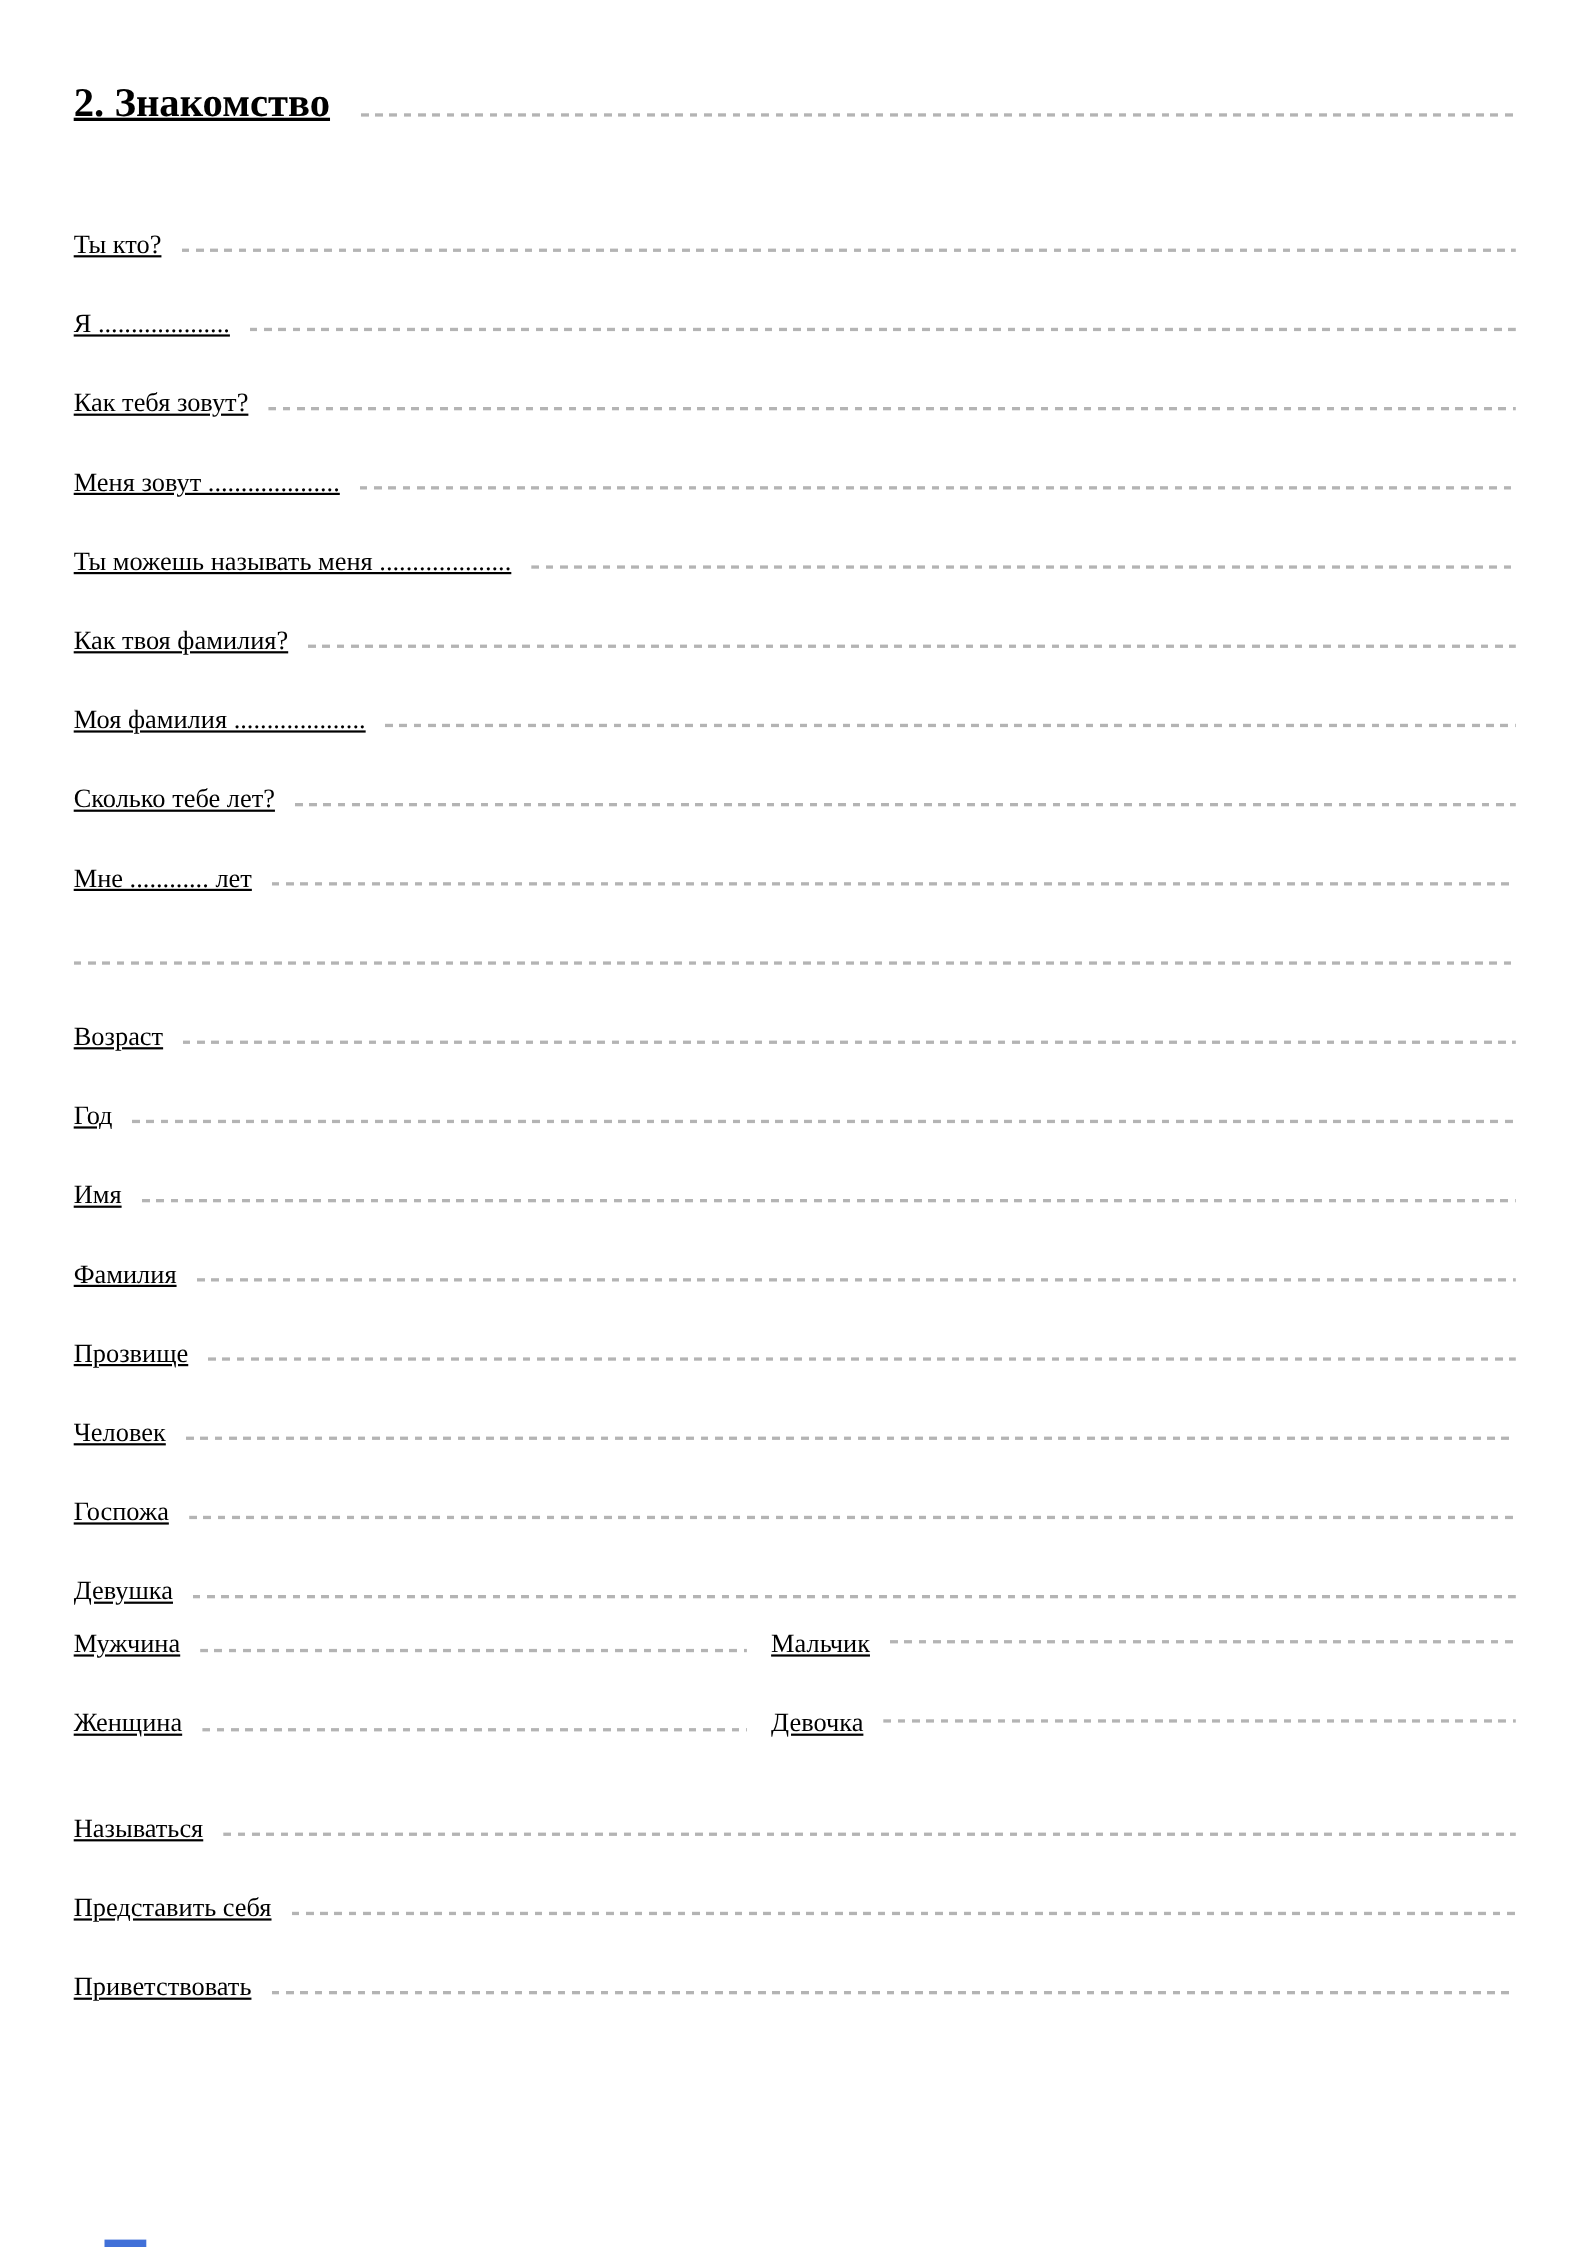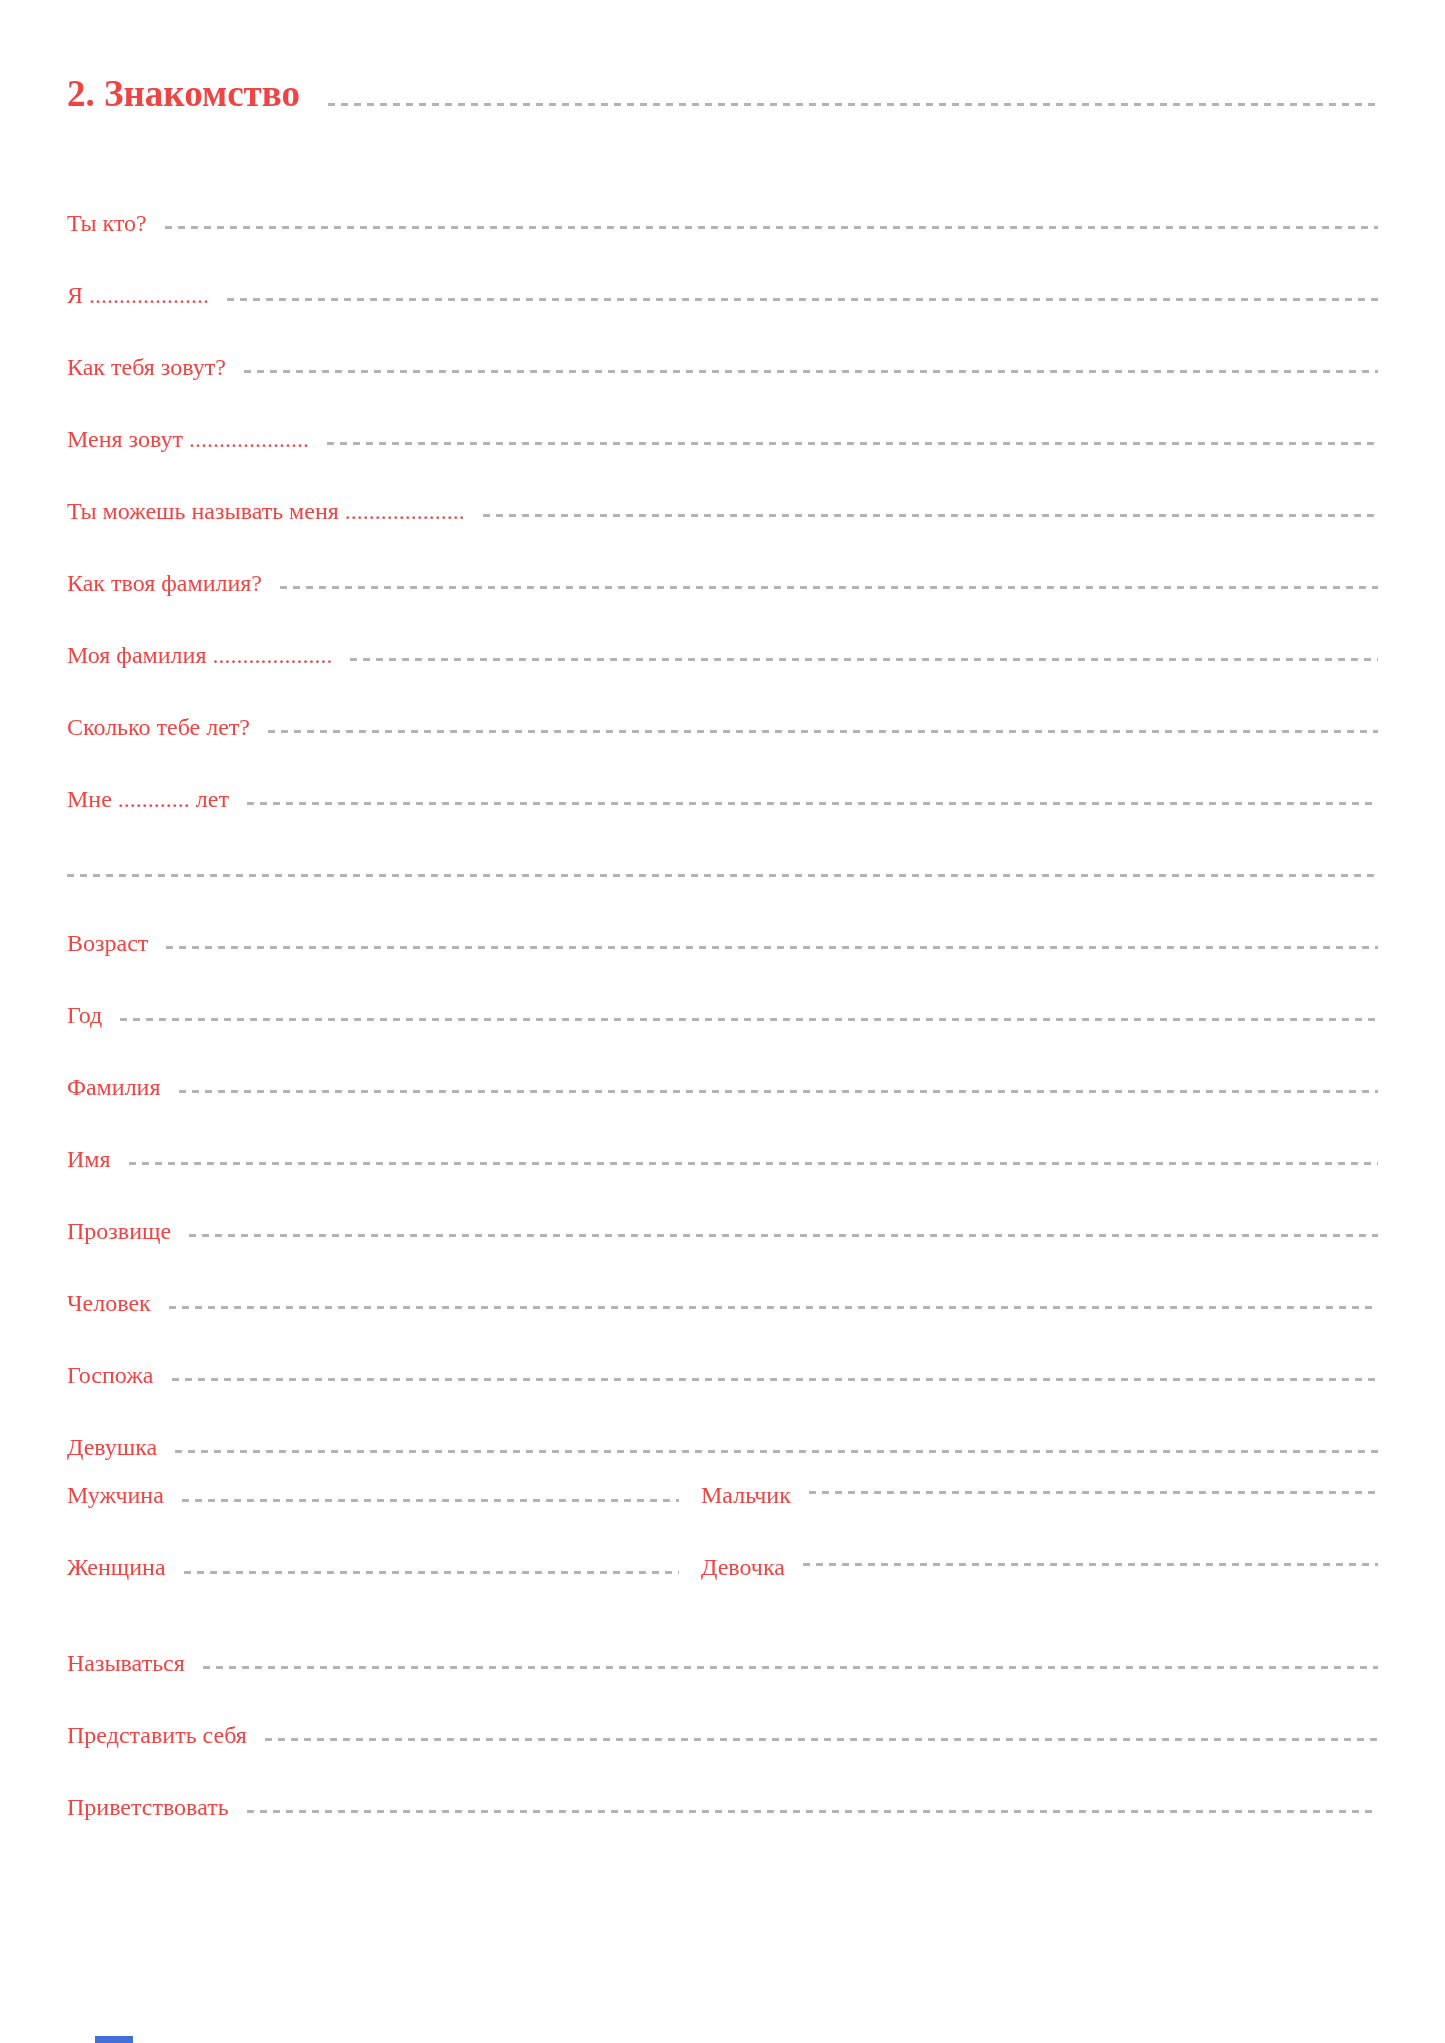--- a/index.html
+++ b/index.html
@@ -49,21 +49,21 @@
     position: absolute;
     left: 95px;
     bottom: 0;
     width: 38px;
     height: 7px;
   }
 </style>
 </head>
 <body>
 
-<div class="page" style="color: #ef4444;">
+<div class="page" style="color: #000000; text-decoration: underline;">
   <div class="content">
 
     <div class="title-row">
       <h1>2. Знакомство</h1>
       <div class="fill"></div>
     </div>
 
     <div id="phrases" class="section-phrases">
         <div class="row">
           <span class="label">Ты кто?</span>
@@ -110,25 +110,25 @@
     <div id="vocab1">
         <div class="row">
           <span class="label">Возраст</span>
           <div class="fill"></div>
         </div>
         <div class="row">
           <span class="label">Год</span>
           <div class="fill"></div>
         </div>
         <div class="row">
-          <span class="label">Фамилия</span>
+          <span class="label">Имя</span>
           <div class="fill"></div>
         </div>
         <div class="row">
-          <span class="label">Имя</span>
+          <span class="label">Фамилия</span>
           <div class="fill"></div>
         </div>
         <div class="row">
           <span class="label">Прозвище</span>
           <div class="fill"></div>
         </div>
         <div class="row">
           <span class="label">Человек</span>
           <div class="fill"></div>
         </div>

